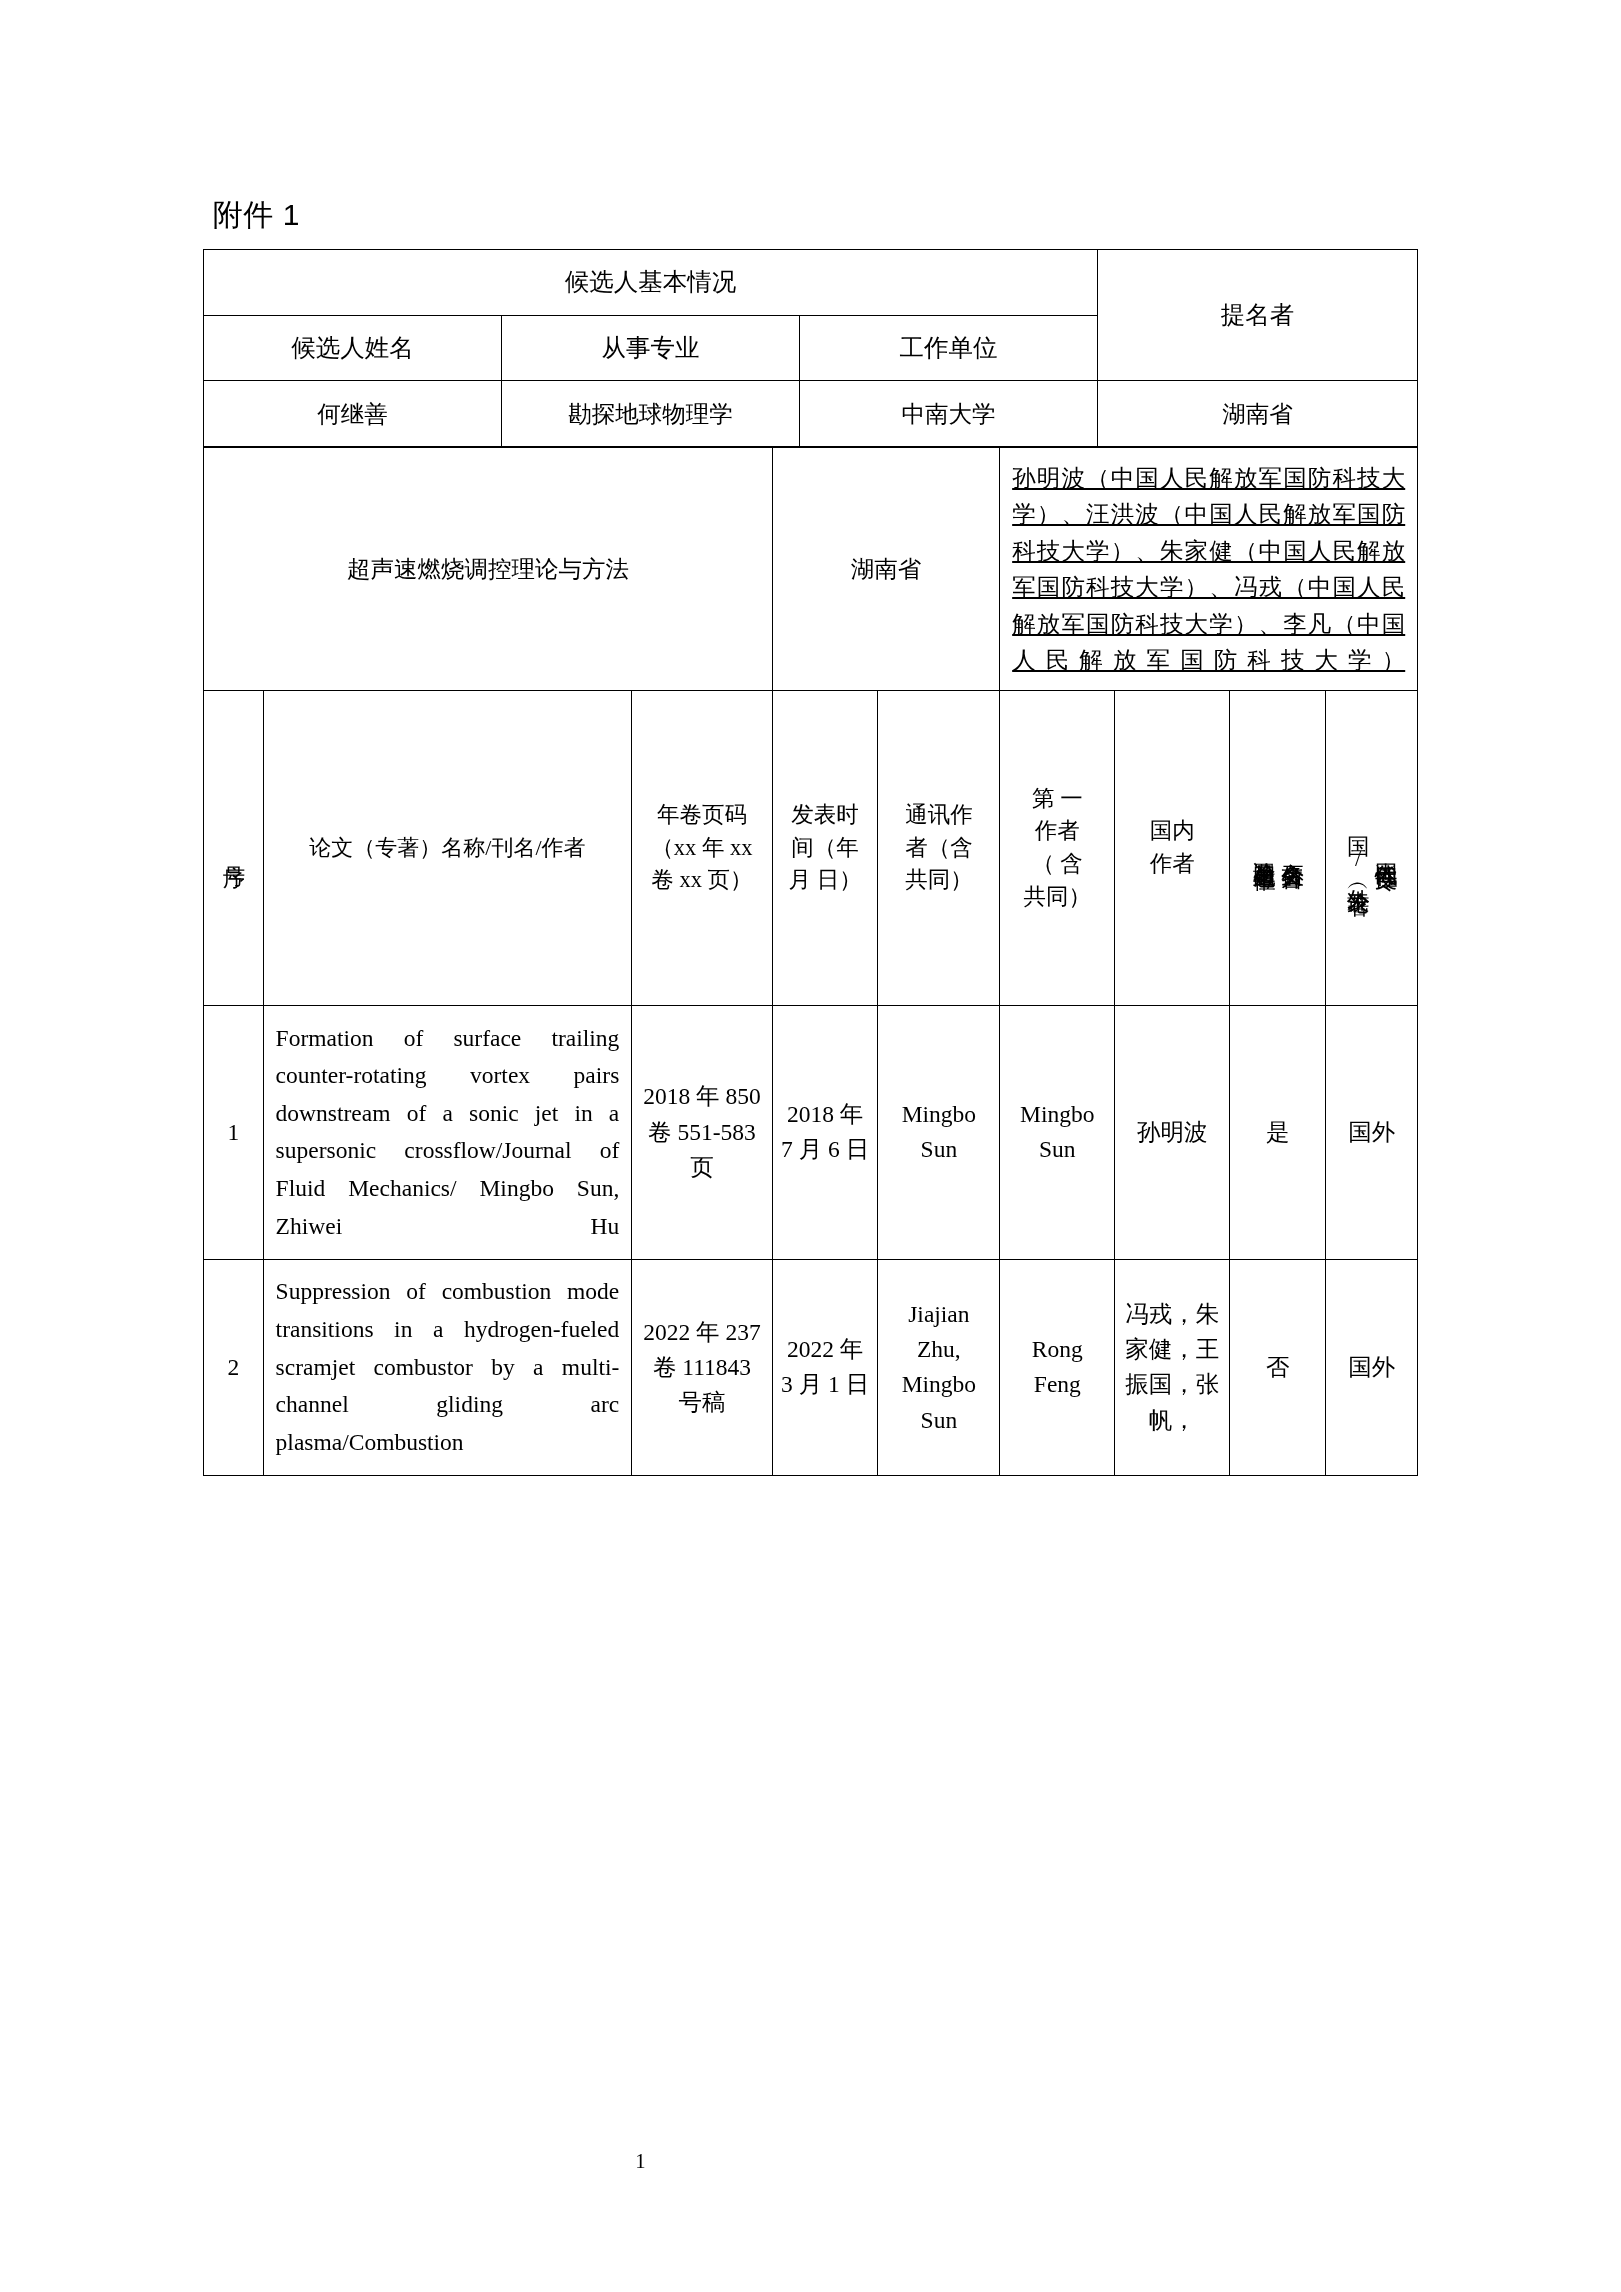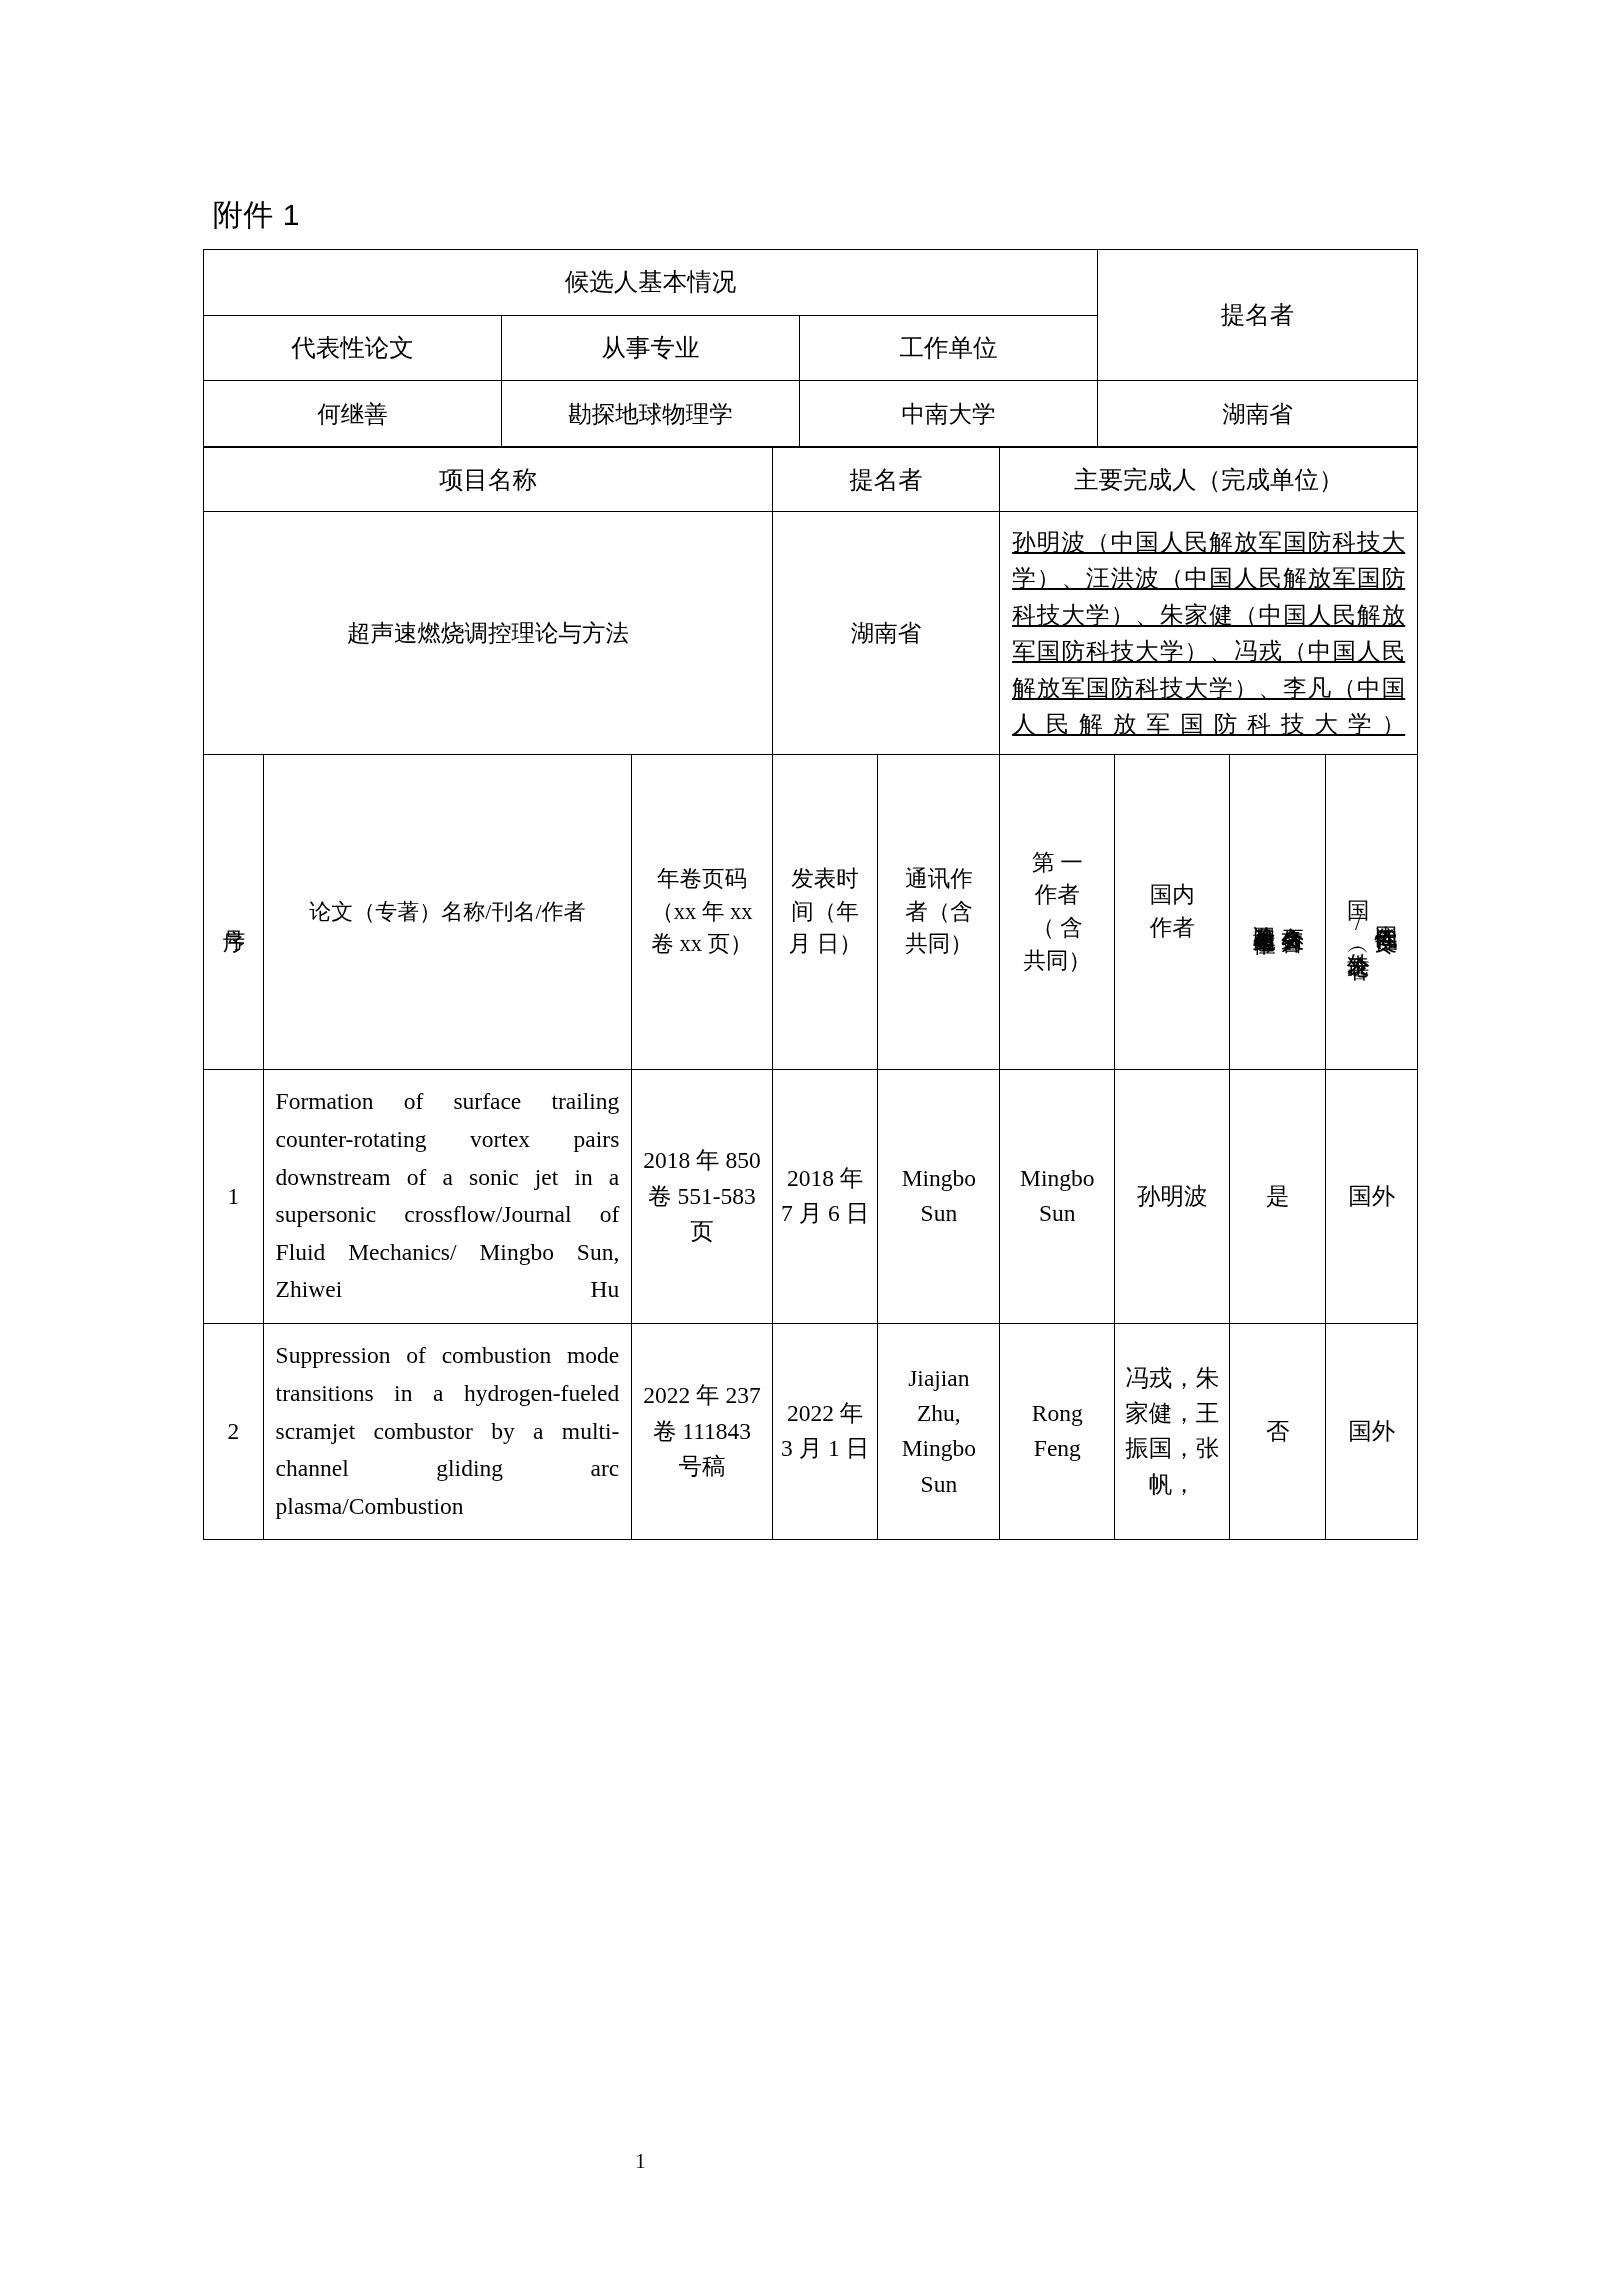--- a/index.html
+++ b/index.html
@@ -150,21 +150,21 @@
 
 
 
     <table class="t1">
       <tbody>
         <tr>
           <td class="hdr" colspan="3">候选人基本情况</td>
           <td class="hdr" rowspan="2" style="width:25%">提名者</td>
         </tr>
         <tr>
-          <td class="hdr" style="width:25%">代表性论文</td>
+          <td class="hdr" style="width:25%">候选人姓名</td>
           <td class="hdr" style="width:25%">从事专业</td>
           <td class="hdr" style="width:25%">工作单位</td>
         </tr>
         <tr>
           <td class="val">何继善</td>
           <td class="val">勘探地球物理学</td>
           <td class="val">中南大学</td>
           <td class="val">湖南省</td>
         </tr>
       </tbody>
@@ -178,25 +178,20 @@
         <col style="width:120px">
         <col style="width:90px">
         <col style="width:104px">
         <col style="width:98px">
         <col style="width:98px">
         <col style="width:82px">
         <col style="width:78px">
       </colgroup>
       <tbody>
 
-        <tr>
-          <td class="hdr2" colspan="3">项目名称</td>
-          <td class="hdr2" colspan="2">提名者</td>
-          <td class="hdr2" colspan="4">主要完成人（完成单位）</td>
-        </tr>
 
         <tr>
           <td class="project-name" colspan="3">超声速燃烧调控理论与方法</td>
           <td class="nominator" colspan="2">湖南省</td>
           <td class="completers" colspan="4">孙明波（中国人民解放军国防科技大学）、汪洪波（中国人民解放军国防科技大学）、朱家健（中国人民解放军国防科技大学）、冯戎（中国人民解放军国防科技大学）、李凡（中国人民解放军国防科技大学）</td>
         </tr>
 
 
         <tr>
           <td class="ph">

